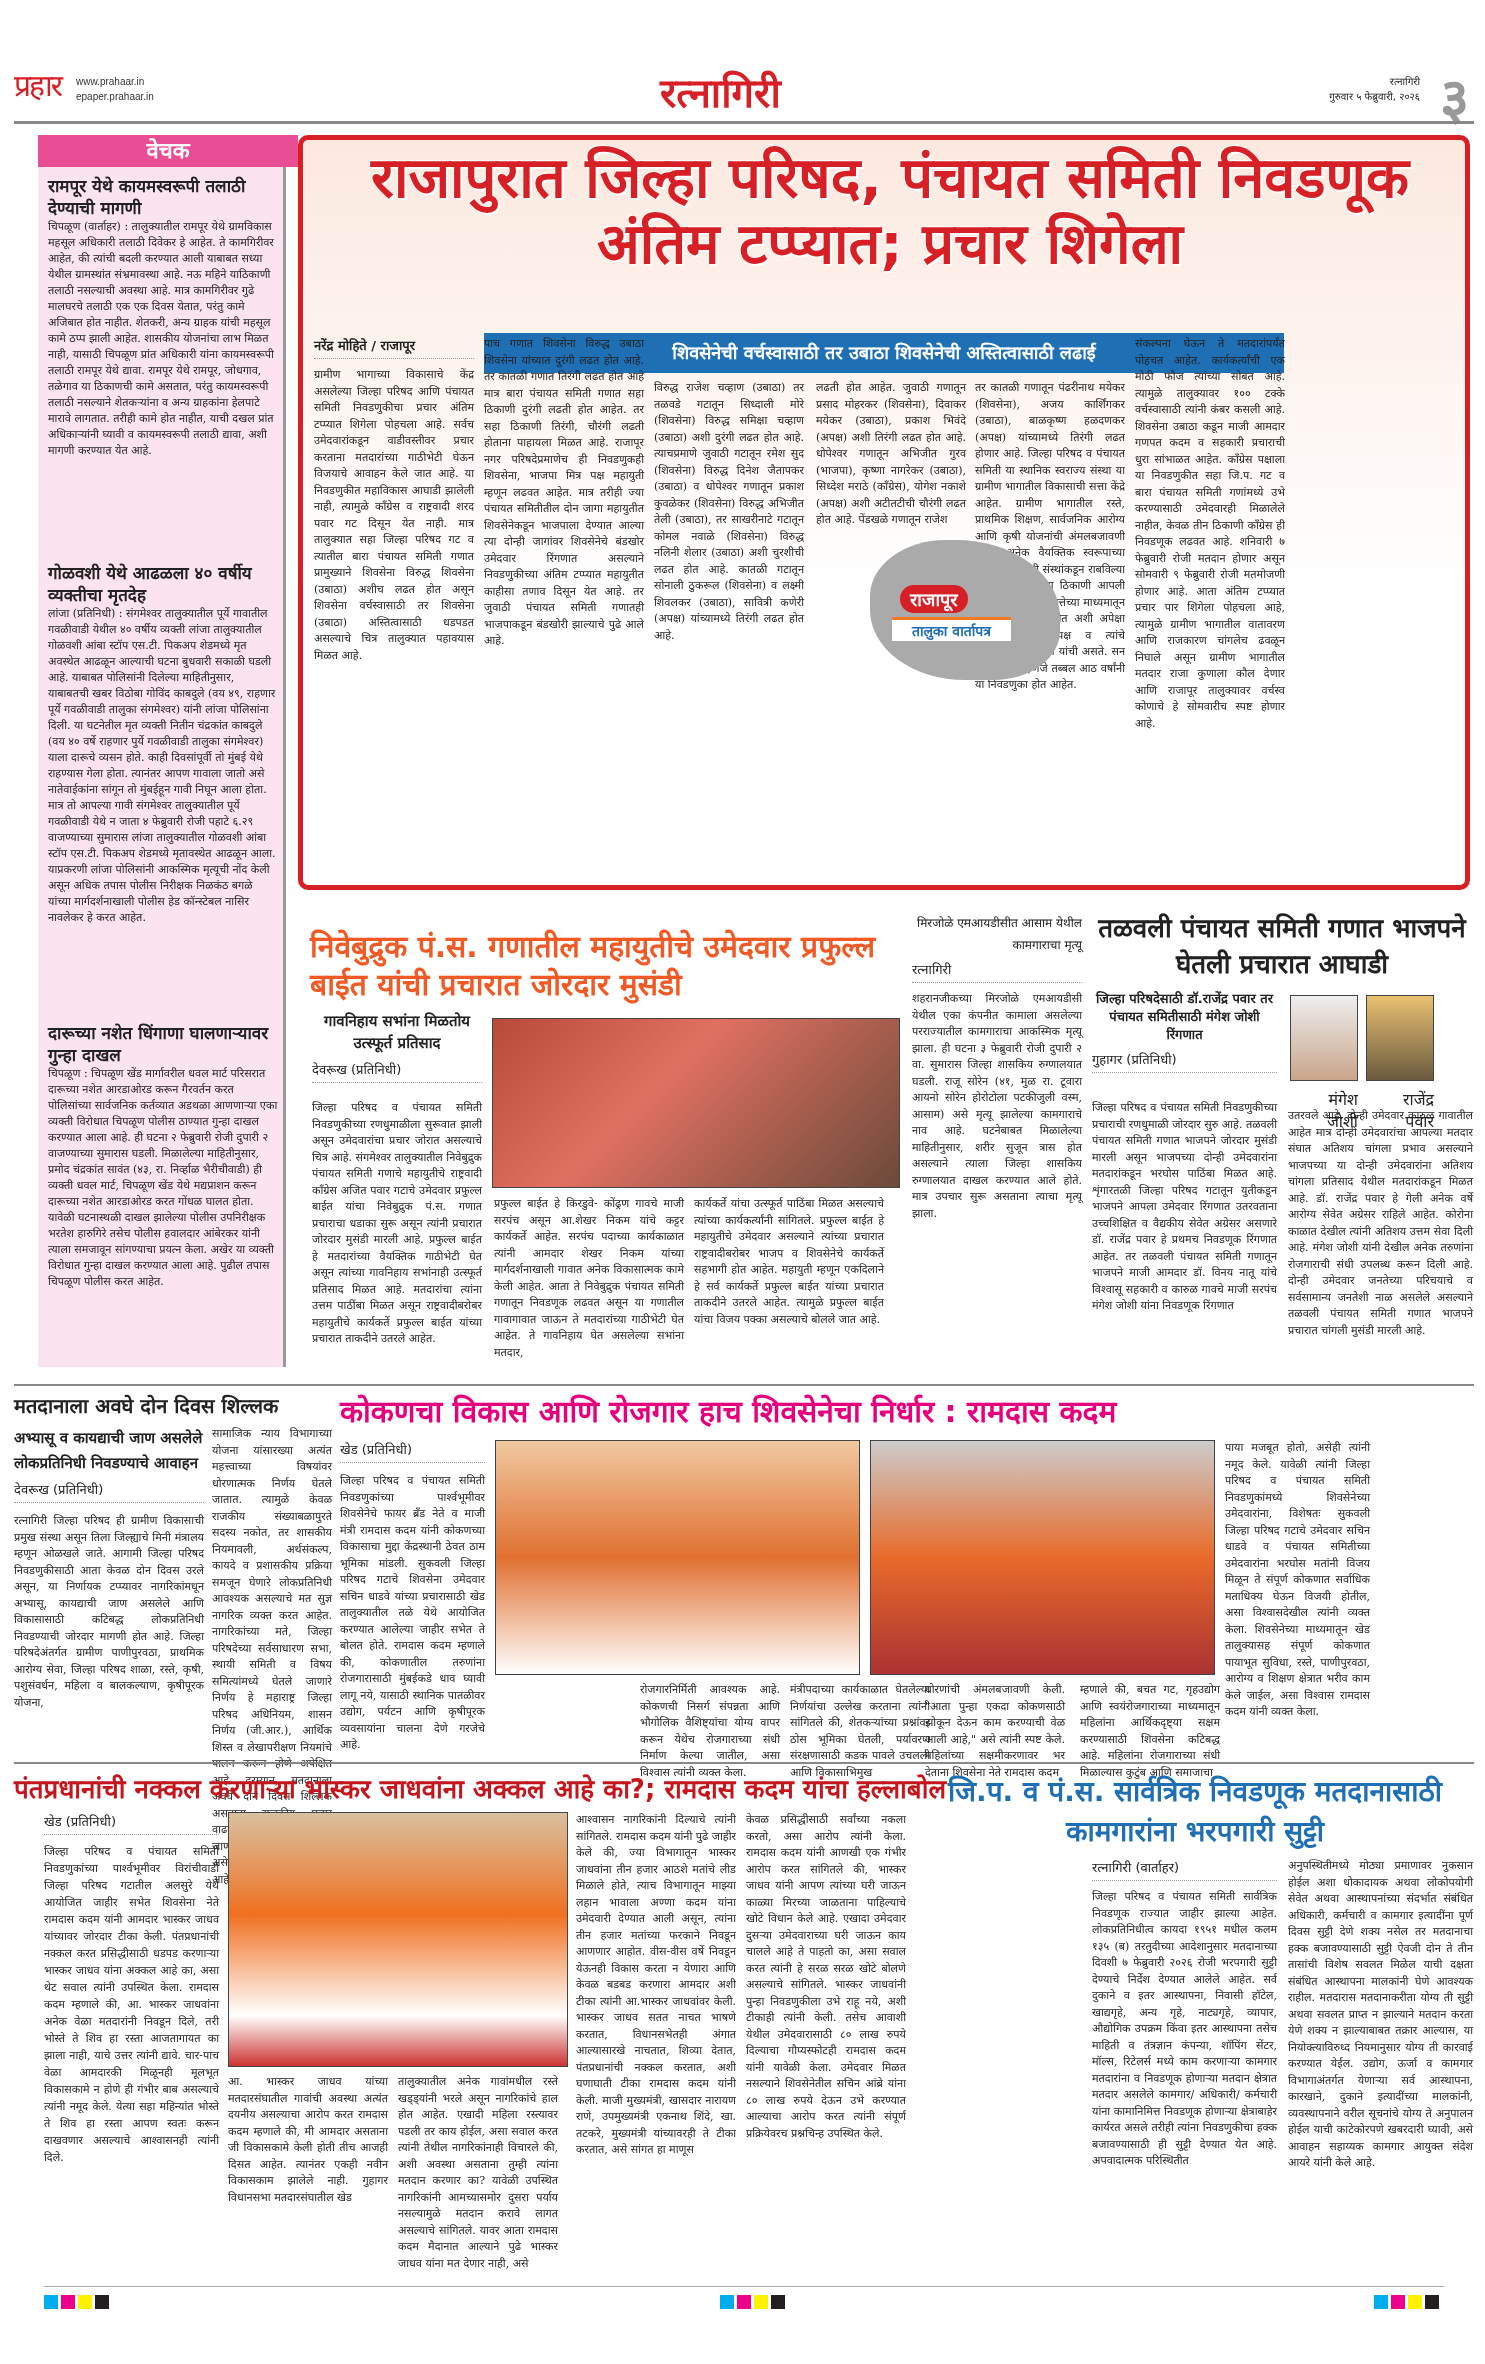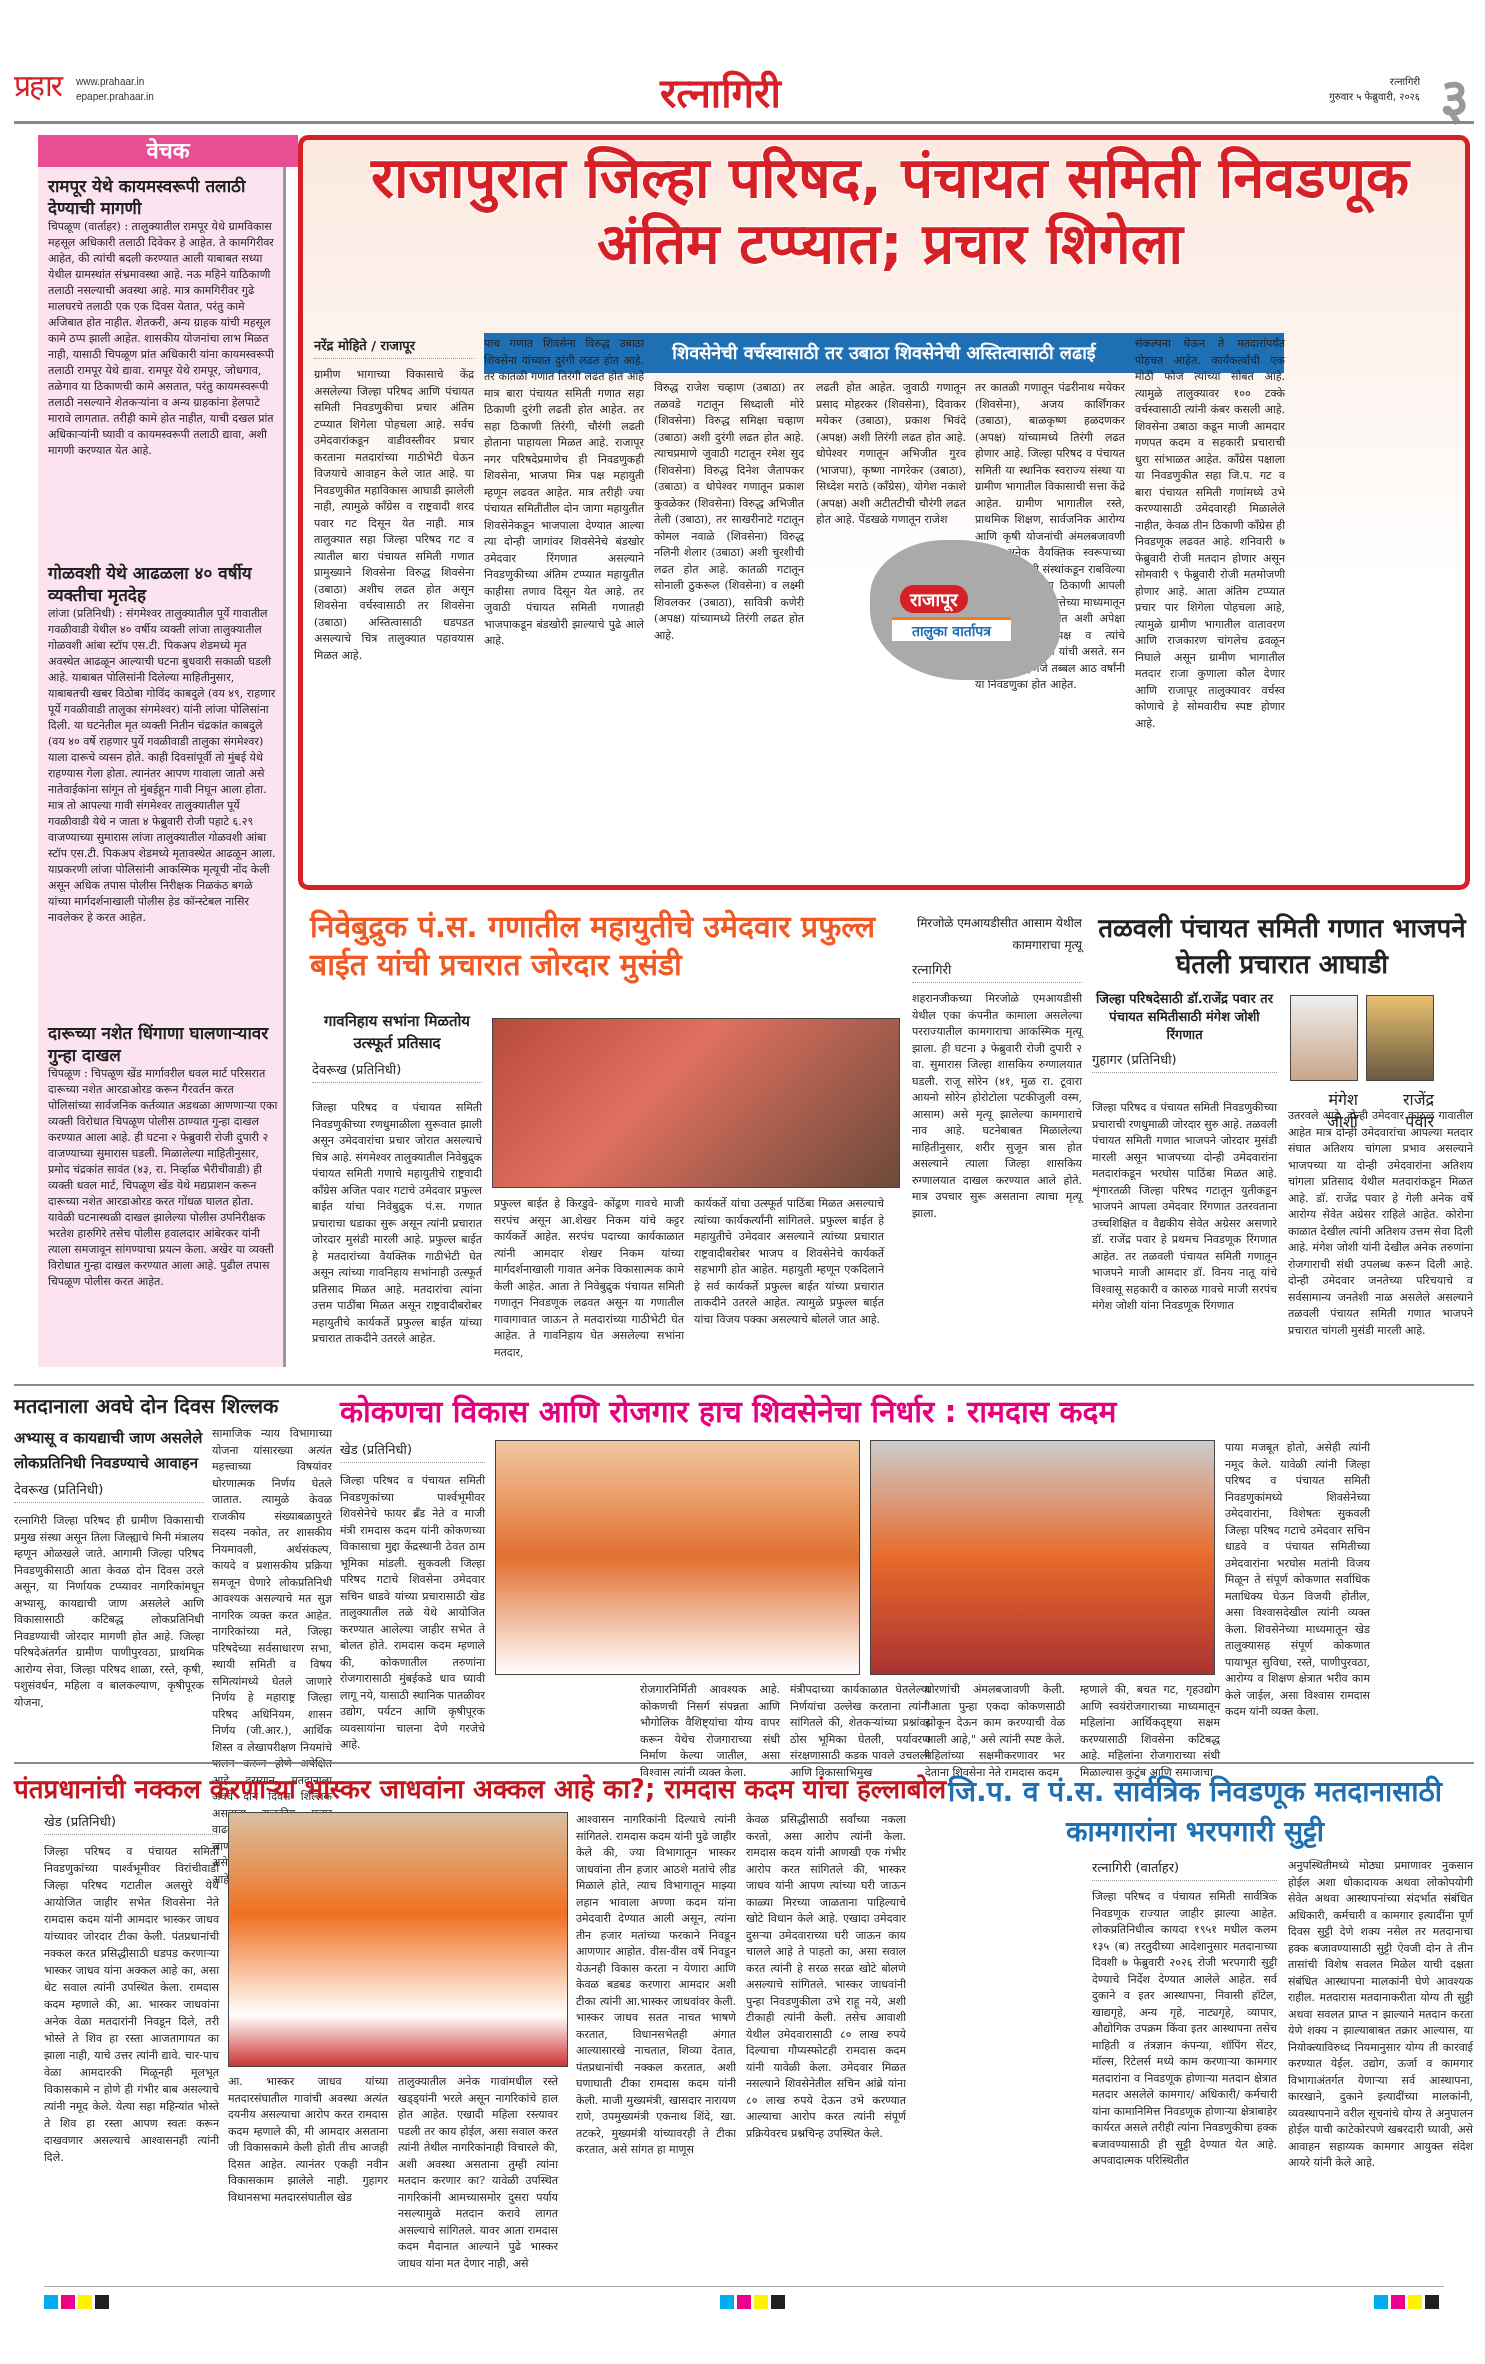--- a/index.html
+++ b/index.html
@@ -73,21 +73,21 @@
 </div>
 <div class="abs col" style="left:484px;top:336px;width:160px">पाच गणात शिवसेना विरुद्ध उबाठा शिवसेना यांच्यात दुरंगी लढत होत आहे. तर कातळी गणात तिरंगी लढत होत आहे मात्र बारा पंचायत समिती गणात सहा ठिकाणी दुरंगी लढती होत आहेत. तर सहा ठिकाणी तिरंगी, चौरंगी लढती होताना पाहायला मिळत आहे. राजापूर नगर परिषदेप्रमाणेच ही निवडणुकही शिवसेना, भाजपा मित्र पक्ष महायुती म्हणून लढवत आहेत. मात्र तरीही ज्या पंचायत समितीतील दोन जागा महायुतीत शिवसेनेकडून भाजपाला देण्यात आल्या त्या दोन्ही जागांवर शिवसेनेचे बंडखोर उमेदवार रिंगणात असल्याने निवडणुकीच्या अंतिम टप्प्यात महायुतीत काहीसा तणाव दिसून येत आहे. तर जुवाठी पंचायत समिती गणातही भाजपाकडून बंडखोरी झाल्याचे पुढे आले आहे.</div>
 <div class="abs col" style="left:654px;top:380px;width:150px">विरुद्ध राजेश चव्हाण (उबाठा) तर तळवडे गटातून सिध्दाली मोरे (शिवसेना) विरुद्ध समिक्षा चव्हाण (उबाठा) अशी दुरंगी लढत होत आहे. त्याचप्रमाणे जुवाठी गटातून रमेश सुद (शिवसेना) विरुद्ध दिनेश जैतापकर (उबाठा) व धोपेश्वर गणातून प्रकाश कुवळेकर (शिवसेना) विरुद्ध अभिजीत तेली (उबाठा), तर साखरीनाटे गटातून कोमल नवाळे (शिवसेना) विरुद्ध नलिनी शेलार (उबाठा) अशी चुरशीची लढत होत आहे. कातळी गटातून सोनाली ठुकरूल (शिवसेना) व लक्ष्मी शिवलकर (उबाठा), सावित्री कणेरी (अपक्ष) यांच्यामध्ये तिरंगी लढत होत आहे.</div>
 <div class="abs col" style="left:816px;top:380px;width:150px">लढती होत आहेत. जुवाठी गणातून प्रसाद मोहरकर (शिवसेना), दिवाकर मयेकर (उबाठा), प्रकाश भिवंदे (अपक्ष) अशी तिरंगी लढत होत आहे. धोपेश्वर गणातून अभिजीत गुरव (भाजपा), कृष्णा नागरेकर (उबाठा), सिध्देश मराठे (कॉंग्रेस), योगेश नकाशे (अपक्ष) अशी अटीतटीची चौरंगी लढत होत आहे. पेंडखळे गणातून राजेश</div>
 <div class="abs col" style="left:975px;top:380px;width:150px;height:490px;overflow:hidden">तर कातळी गणातून पंढरीनाथ मयेकर (शिवसेना), अजय कार्शिंगकर (उबाठा), बाळकृष्ण हळदणकर (अपक्ष) यांच्यामध्ये तिरंगी लढत होणार आहे. जिल्हा परिषद व पंचायत समिती या स्थानिक स्वराज्य संस्था या ग्रामीण भागातील विकासाची सत्ता केंद्रे आहेत. ग्रामीण भागातील रस्ते, प्राथमिक शिक्षण, सार्वजनिक आरोग्य आणि कृषी योजनांची अंमलबजावणी यांसह अनेक वैयक्तिक स्वरूपाच्या योजना या दोन्ही संस्थांकडून राबविल्या जातात. त्यामुळे या ठिकाणी आपली सत्ता असावी व या सत्तेच्या माध्यमातून जनतेची कामे करावीत अशी अपेक्षा सर्वच राजकीय पक्ष व त्यांचे पदाधिकारी कार्यकर्ते यांची असते. सन २०१७ नंतर म्हणजे तब्बल आठ वर्षांनी या निवडणुका होत आहेत.</div>
 <div class="abs col" style="left:1135px;top:336px;width:150px;height:540px;overflow:hidden">संकल्पना घेऊन ते मतदारांपर्यंत पोहचत आहेत. कार्यकर्त्यांची एक मोठी फौज त्यांच्या सोबत आहे. त्यामुळे तालुक्यावर १०० टक्के वर्चस्वासाठी त्यांनी कंबर कसली आहे. शिवसेना उबाठा कडून माजी आमदार गणपत कदम व सहकारी प्रचाराची धुरा सांभाळत आहेत. कॉंग्रेस पक्षाला या निवडणुकीत सहा जि.प. गट व बारा पंचायत समिती गणांमध्ये उभे करण्यासाठी उमेदवारही मिळालेले नाहीत, केवळ तीन ठिकाणी कॉंग्रेस ही निवडणूक लढवत आहे. शनिवारी ७ फेब्रुवारी रोजी मतदान होणार असून सोमवारी ९ फेब्रुवारी रोजी मतमोजणी होणार आहे. आता अंतिम टप्प्यात प्रचार पार शिगेला पोहचला आहे, त्यामुळे ग्रामीण भागातील वातावरण आणि राजकारण चांगलेच ढवळून निघाले असून ग्रामीण भागातील मतदार राजा कुणाला कौल देणार आणि राजापूर तालुक्यावर वर्चस्व कोणाचे हे सोमवारीच स्पष्ट होणार आहे.</div>
 <div class="abs map"></div>
 <div class="abs maptag">राजापूर</div>
 <div class="abs maptag2">तालुका वार्तापत्र</div>
 
-<div class="abs h2-orange" style="left:310px;top:908px;width:590px">निवेबुद्रुक पं.स. गणातील महायुतीचे उमेदवार प्रफुल्ल बाईत यांची प्रचारात जोरदार मुसंडी</div>
+<div class="abs h2-orange" style="left:310px;top:928px;width:590px">निवेबुद्रुक पं.स. गणातील महायुतीचे उमेदवार प्रफुल्ल बाईत यांची प्रचारात जोरदार मुसंडी</div>
 <div class="abs" style="left:312px;top:1010px;width:170px;text-align:center">
   <div class="h-black" style="font-size:15px;line-height:22px">गावनिहाय सभांना मिळतोय उत्स्फूर्त प्रतिसाद</div>
   <div class="byline" style="text-align:left;margin-top:6px;font-weight:normal">देवरूख (प्रतिनिधी)</div>
 </div>
 <div class="abs col" style="left:312px;top:1100px;width:170px">जिल्हा परिषद व पंचायत समिती निवडणुकीच्या रणधुमाळीला सुरूवात झाली असून उमेदवारांचा प्रचार जोरात असल्याचे चित्र आहे. संगमेश्वर तालुक्यातील निवेबुद्रुक पंचायत समिती गणाचे महायुतीचे राष्ट्रवादी कॉंग्रेस अजित पवार गटाचे उमेदवार प्रफुल्ल बाईत यांचा निवेबुद्रुक पं.स. गणात प्रचाराचा धडाका सुरू असून त्यांनी प्रचारात जोरदार मुसंडी मारली आहे. प्रफुल्ल बाईत हे मतदारांच्या वैयक्तिक गाठीभेटी घेत असून त्यांच्या गावनिहाय सभांनाही उत्स्फूर्त प्रतिसाद मिळत आहे. मतदारांचा त्यांना उत्तम पाठींबा मिळत असून राष्ट्रवादीबरोबर महायुतीचे कार्यकर्ते प्रफुल्ल बाईत यांच्या प्रचारात ताकदीने उतरले आहेत.</div>
 <div class="abs photo" style="left:492px;top:1018px;width:408px;height:170px"></div>
 <div class="abs col" style="left:494px;top:1196px;width:190px">प्रफुल्ल बाईत हे किरडुवे- कोंढ्रण गावचे माजी सरपंच असून आ.शेखर निकम यांचे कट्टर कार्यकर्ते आहेत. सरपंच पदाच्या कार्यकाळात त्यांनी आमदार शेखर निकम यांच्या मार्गदर्शनाखाली गावात अनेक विकासात्मक कामे केली आहेत. आता ते निवेबुद्रुक पंचायत समिती गणातून निवडणूक लढवत असून या गणातील गावागावात जाऊन ते मतदारांच्या गाठीभेटी घेत आहेत. ते गावनिहाय घेत असलेल्या सभांना मतदार,</div>
 <div class="abs col" style="left:694px;top:1196px;width:190px">कार्यकर्ते यांचा उत्स्फूर्त पाठिंबा मिळत असल्याचे त्यांच्या कार्यकर्त्यांनी सांगितले. प्रफुल्ल बाईत हे महायुतीचे उमेदवार असल्याने त्यांच्या प्रचारात राष्ट्रवादीबरोबर भाजप व शिवसेनेचे कार्यकर्ते सहभागी होत आहेत. महायुती म्हणून एकदिलाने हे सर्व कार्यकर्ते प्रफुल्ल बाईत यांच्या प्रचारात ताकदीने उतरले आहेत. त्यामुळे प्रफुल्ल बाईत यांचा विजय पक्का असल्याचे बोलले जात आहे.</div>
 
 <div class="abs" style="left:912px;top:912px;width:170px">

